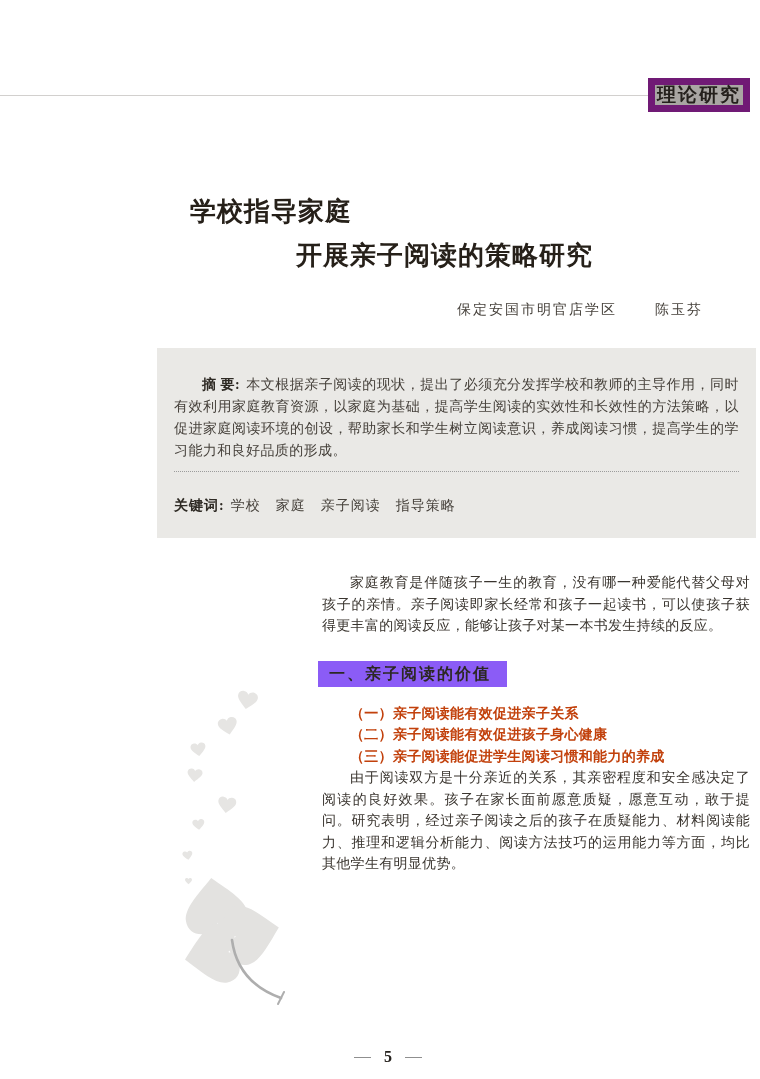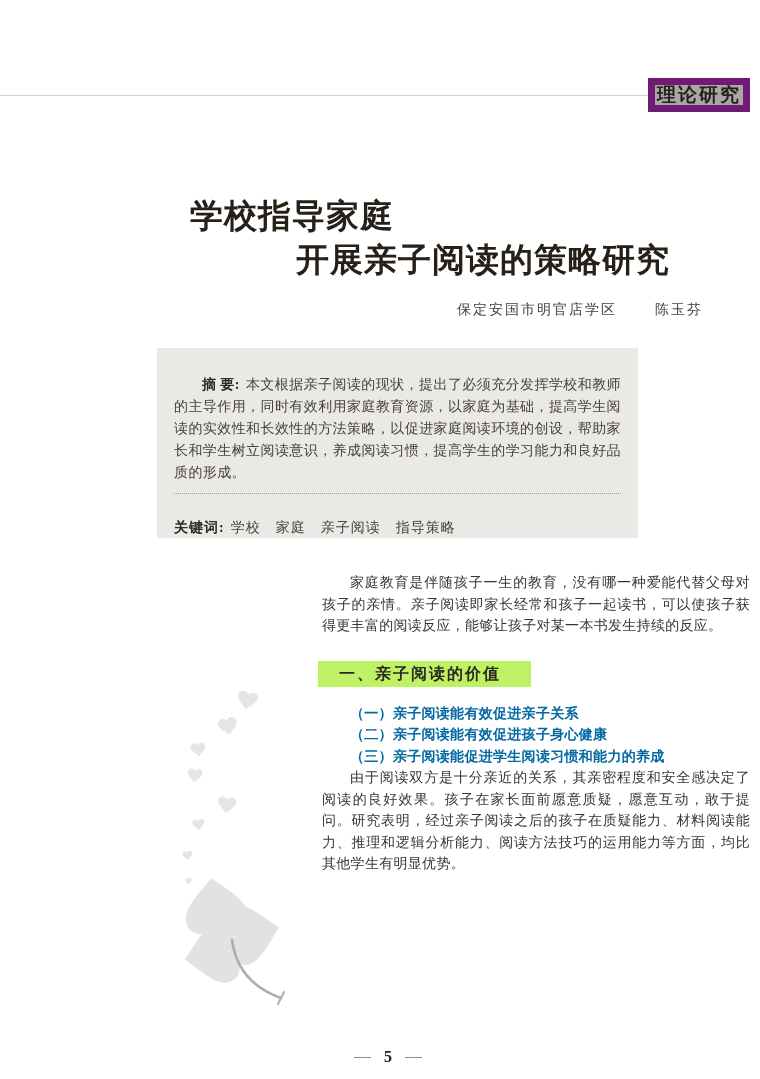--- a/index.html
+++ b/index.html
@@ -31,42 +31,42 @@
     font-weight: bold;
     font-size: 19px;
     letter-spacing: 2px;
     color: #24201c;
   }
   
   .title-line { 
     position: absolute;
     font-family: Liberation Sans, sans-serif;
     font-weight: bold;
-    font-size: 33px;
+    font-size: 26px;
     letter-spacing: 1px;
     color: #262019;
     white-space: nowrap;
   }
   .title-line-1 { left: 190px; top: 194px; }
   .title-line-2 { left: 296px; top: 238px; }
   
   .author-line {
     position: absolute;
     left: 457px; top: 301px;
     font-size: 14px;
     letter-spacing: 2px;
     color: #46413b;
     white-space: nowrap;
   }
   .author-line .name { margin-left: 16px; padding-left: 22px; }
   
   .abstract-box {
     position: absolute;
     left: 157px; top: 348px;
-    width: 481px; height: 190px;
+    width: 599px; height: 190px;
     background: #eae9e6;
     padding: 26px 17px 0 17px;
   }
   .abstract-p {
     font-size: 14px;
     line-height: 22px;
     letter-spacing: 0.4px;
     text-align: justify;
     text-indent: 2em;
     color: #46413b;
@@ -90,37 +90,37 @@
     left: 322px; top: 572px;
     width: 428px;
     font-size: 14px;
     line-height: 21.5px;
     letter-spacing: 0.3px;
     text-align: justify;
     color: #3a352f;
   }
   .body-col p { text-indent: 2em; }
   .section-bar {
-    width: 213px;
+    width: 189px;
     height: 26px;
     margin: 24px 0 16px -4px;
-    background: #bef264;
+    background: #8b5cf6;
     font-family: "Liberation Sans", sans-serif;
     font-weight: bold;
     font-size: 16px;
     line-height: 26px;
     letter-spacing: 2px;
-    padding-left: 21px;
+    padding-left: 11px;
     color: #2c2824;
     text-align: left;
   }
   .subsection-heading {
     font-weight: bold;
     text-indent: 2em;
-    color: #0369a1;
+    color: #c2410c;
     text-align: left;
   }
   
   .decoration {
     position: absolute;
     left: 135px; top: 672px;
     width: 180px; height: 360px;
     pointer-events: none;
   }
   

